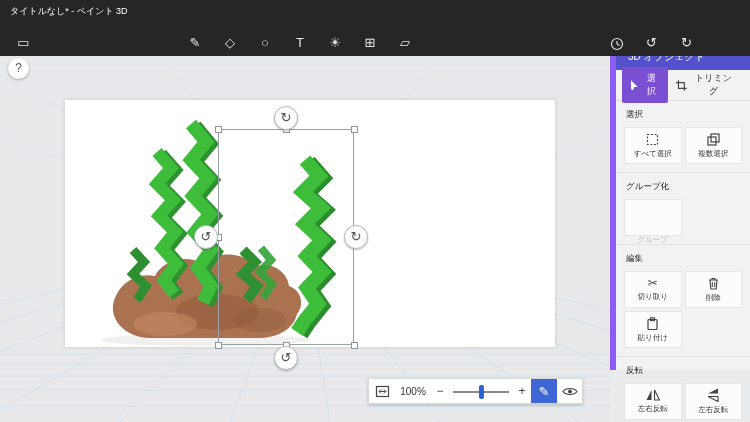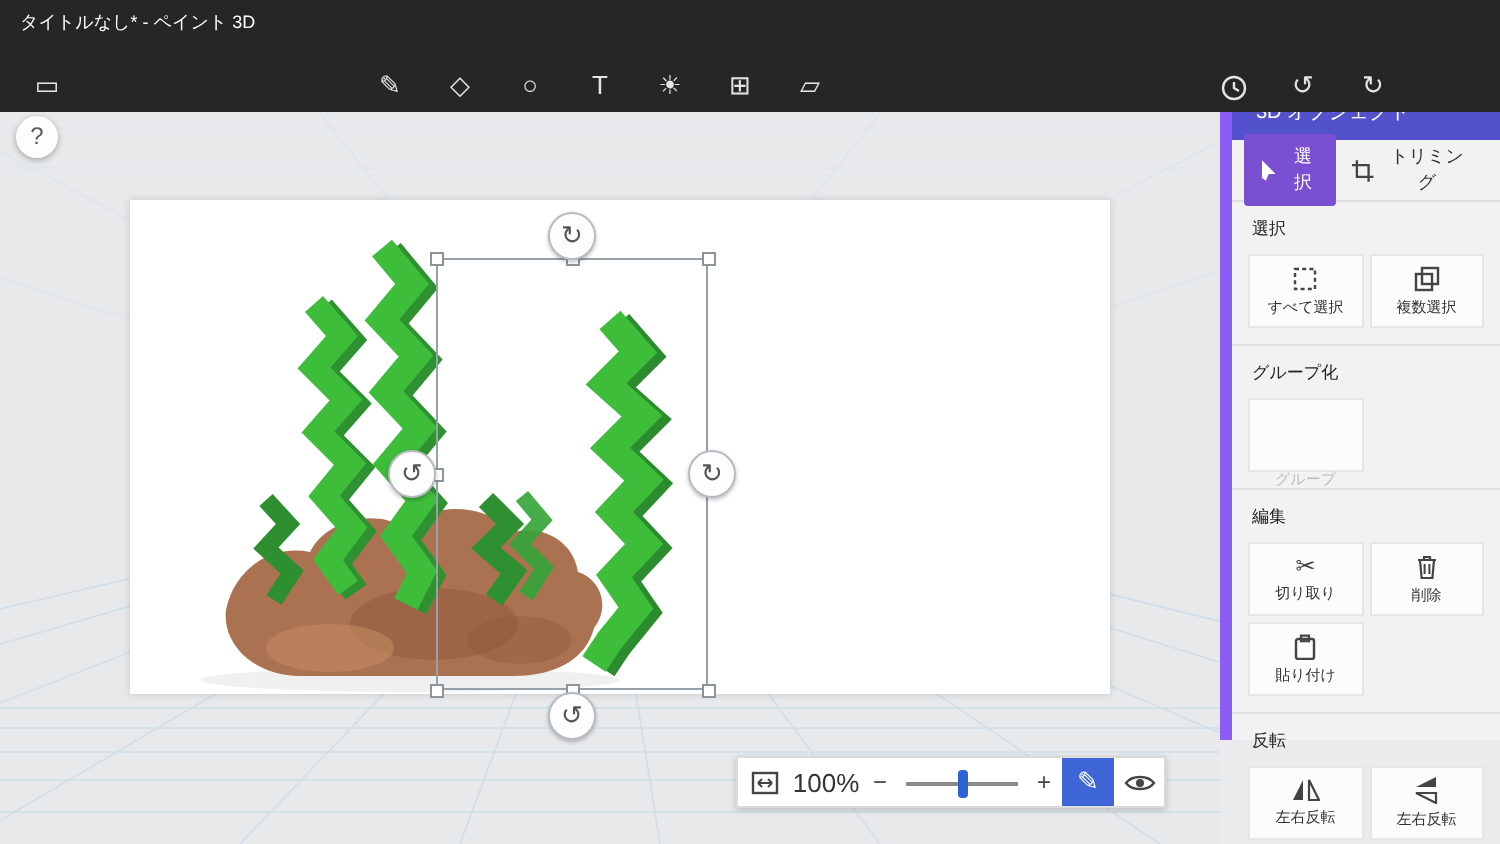--- a/index.html
+++ b/index.html
@@ -23,21 +23,21 @@
 
   
   .sel-box { position:absolute; left:218px; top:85px; width:136px; height:216px; border:1px solid #99a1a8; z-index:6; }
   .handle { position:absolute; width:7px; height:7px; background:#ffffff; border:1px solid #8d959c; z-index:7; }
   .rot { position:absolute; width:24px; height:24px; border-radius:50%; background:#fdfdfd; border:1px solid #b6bcc2; box-shadow:0 1px 2px rgba(0,0,0,.25); color:#555; font-size:13px; text-align:center; line-height:22px; cursor:pointer; z-index:8; }
 
   
   .zoom-bar { position:absolute; left:368px; top:334px; height:26px; display:flex; align-items:center; background:#ffffff; border:1px solid #dadada; box-shadow:0 1px 3px rgba(0,0,0,.2); z-index:9; }
   .zb-item { display:flex; align-items:center; justify-content:center; height:100%; cursor:pointer; color:#444; }
   .zb-fit { width:26px; }
-  .zb-val { width:36px; font-size:13px; color:#333; justify-content:center; cursor:default; }
+  .zb-val { width:36px; font-size:10px; color:#333; justify-content:center; cursor:default; }
   .zb-minus,.zb-plus { width:18px; font-size:12px; }
   .zb-slider { position:relative; width:64px; height:100%; }
   .zb-track { position:absolute; left:4px; right:4px; top:12px; height:2px; background:#8a8a8a; }
   .zb-thumb { position:absolute; left:30px; top:6px; width:5px; height:14px; border-radius:2px; background:#2d62d4; cursor:pointer; }
   .zb-pencil { width:26px; background:#3e66d6; color:#fff; font-size:13px; }
   .zb-eye { width:25px; }
 
   
   .panel { position:absolute; left:610px; top:44px; width:140px; height:326px; background:#f2f2f2; border-left:6px solid #8b5cf6; z-index:20; }
   .panel-header { height:26px; background:#5352cc; color:#ffffff; font-size:10px; line-height:26px; padding-left:12px; }

